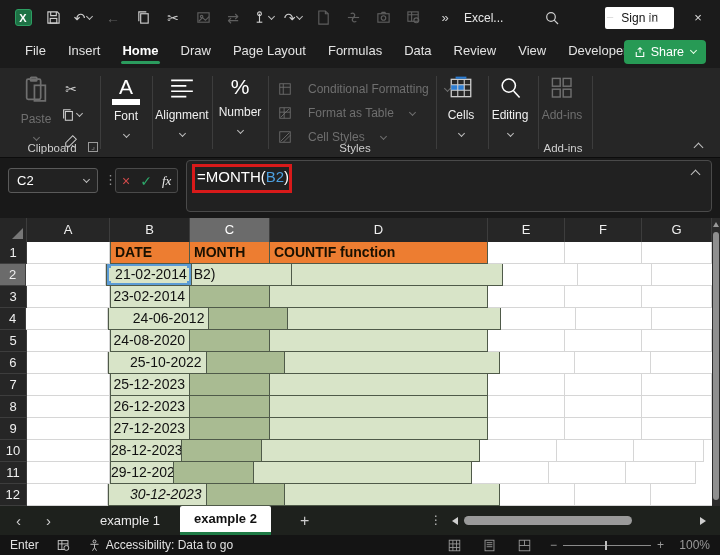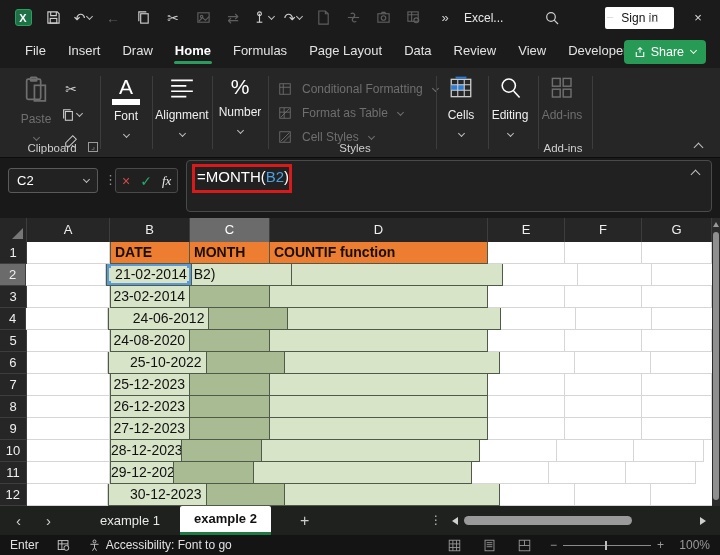--- a/index.html
+++ b/index.html
@@ -45,21 +45,21 @@
   #ribbon { position:absolute; top:68px; left:0; width:720px; height:90px;
     background:#262626; border-bottom:1px solid #0c0c0c; }
   .rdiv { position:absolute; top:8px; bottom:8px; width:1px; background:#3d3d3d; }
   .group-label { position:absolute; bottom:3px; font-size:11.5px; color:#cfcfcf; text-align:center; }
   .bigbtn { position:absolute; top:8px; width:52px; text-align:center; }
   .bigbtn .blabel { font-size:12px; color:#f0f0f0; margin-top:4px; }
   .bigbtn .bchev { margin:3px auto 0; }
   .dim-t { color:#6f6f6f !important; }
   .fonticon { font-size:21px; color:#fff; line-height:22px; font-weight:normal; }
   .styles-item { position:absolute; left:278px; height:18px; display:flex; align-items:center;
-    gap:10px; font-size:12px; color:#6f6f6f; }
+    gap:16px; font-size:12px; color:#6f6f6f; }
   .styles-item svg { stroke:#6f6f6f; fill:none; stroke-width:1; }
   .schev { width:5px; height:5px; border-right:1px solid #6f6f6f; border-bottom:1px solid #6f6f6f;
     display:inline-block; transform:rotate(45deg); margin-top:-2px; }
   .dialog-launcher { position:absolute; width:10px; height:10px; border:1px solid #9a9a9a; color:#9a9a9a;
     font-size:8px; line-height:8px; text-align:center; }
   #ribbon-collapse { position:absolute; right:18px; bottom:6px; width:7px; height:7px;
     border-left:1.5px solid #c0c0c0; border-top:1.5px solid #c0c0c0; transform:rotate(45deg); }
   
   #formula-area { position:absolute; top:158px; left:0; width:720px; height:60px; background:#191919; }
   #name-box { position:absolute; left:8px; top:10px; width:90px; height:25px; background:#222;
@@ -229,24 +229,24 @@
     <div class="win-controls">
       <div>−</div>
       <div>□</div>
       <div>×</div>
     </div>
   </div>
 
   <div id="menubar">
     <span class="mtab">File</span>
     <span class="mtab">Insert</span>
+    <span class="mtab active">Home</span>
     <span class="mtab">Draw</span>
-    <span class="mtab active">Home</span>
+    <span class="mtab">Page Layout</span>
     <span class="mtab">Formulas</span>
-    <span class="mtab">Page Layout</span>
     <span class="mtab">Data</span>
     <span class="mtab">Review</span>
     <span class="mtab">View</span>
     <span class="mtab">Developer</span>
     <span class="mtab">Help</span>
     <div id="share-btn">
       <svg width="12" height="12" viewBox="0 0 16 16" style="stroke:#fff;fill:none;stroke-width:1.4">
           <path d="M8 9V2m0 0L5 5m3-3l3 3"></path>
           <path d="M3 8v6h10V8"></path>
         </svg>
@@ -513,21 +513,21 @@
           <div class="cell c-lgreen tl date-cell" style="width: 64px;">29-12-2023</div>
           <div class="cell c-sage" style="width: 80px;"></div>
           <div class="cell c-lgreen" style="width: 218px;"></div>
           <div class="cell c-plain" style="width: 77px;"></div>
           <div class="cell c-plain" style="width: 77px;"></div>
           <div class="cell c-plain" style="width: 70px;"></div>
         </div>
         <div class="grow">
           <div class="rowhdr">12</div>
           <div class="cell c-plain" style="width: 83px;"></div>
-          <div class="cell c-lgreen tl date-cell" style="width: 100px;">30-12-2023</div>
+          <div class="cell c-lgreen tl date-cell" style="width: 100px; font-style: italic;">30-12-2023</div>
           <div class="cell c-sage" style="width: 80px;"></div>
           <div class="cell c-lgreen" style="width: 218px;"></div>
           <div class="cell c-plain" style="width: 77px;"></div>
           <div class="cell c-plain" style="width: 77px;"></div>
           <div class="cell c-plain" style="width: 70px;"></div>
         </div>
       </div>
     <div id="vscroll">
       <div class="arrow"></div>
       <div class="thumb"></div>
@@ -554,21 +554,21 @@
           <path d="M1.5 6h12M6 2v11"></path>
           <circle cx="11.5" cy="11" r="3" style="fill:#141414"></circle>
         </svg>
     </span>
     <span class="sb-icon">
       <svg width="13" height="13" viewBox="0 0 16 16">
           <circle cx="8" cy="3" r="1.8"></circle>
           <path d="M3 6.5h10M8 6.5v4m0 0l-2.5 4M8 10.5l2.5 4"></path>
         </svg>
     </span>
-    <span id="sb-access-label">Accessibility: Font to go</span>
+    <span id="sb-access-label">Accessibility: Data to go</span>
     <div class="view-icons">
       <svg width="13" height="13" viewBox="0 0 16 16">
           <rect x="1.5" y="1.5" width="13" height="13"></rect>
           <path d="M1.5 6h13M1.5 10.5h13M6 1.5v13M10.5 1.5v13"></path>
         </svg>
       <svg width="13" height="13" viewBox="0 0 16 16">
           <rect x="2.5" y="1.5" width="11" height="13"></rect>
           <path d="M4.5 4.5h7M4.5 7h7M4.5 9.5h7"></path>
         </svg>
       <svg width="13" height="13" viewBox="0 0 16 16">

